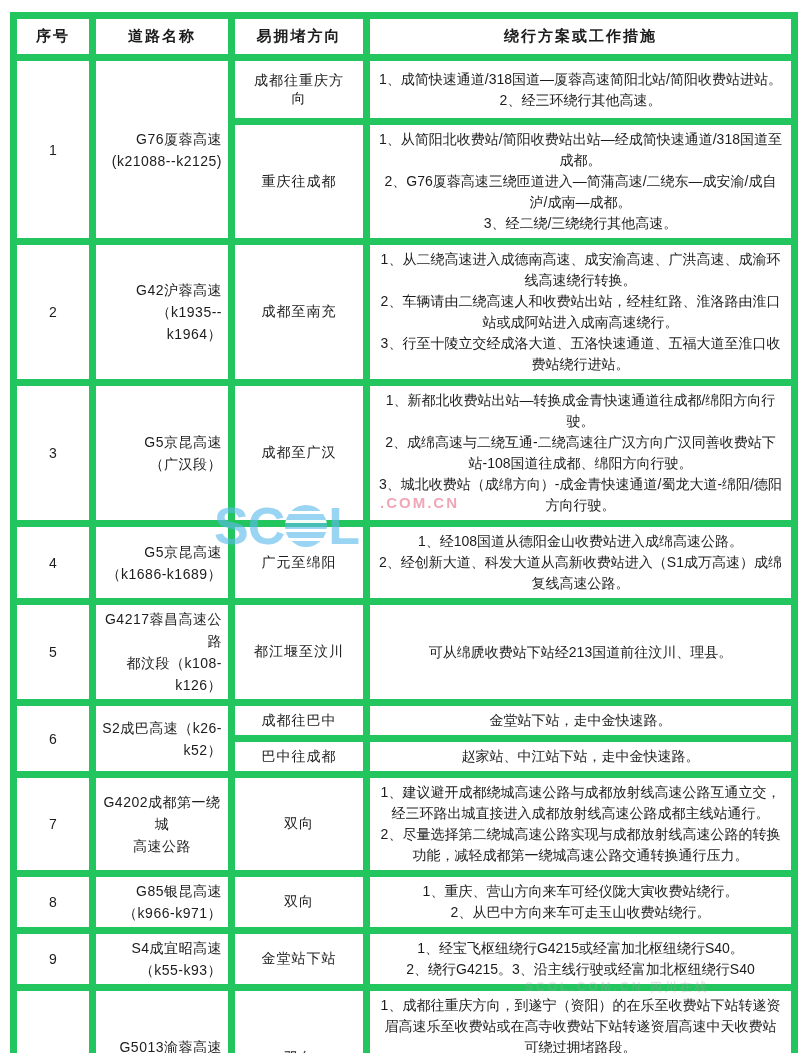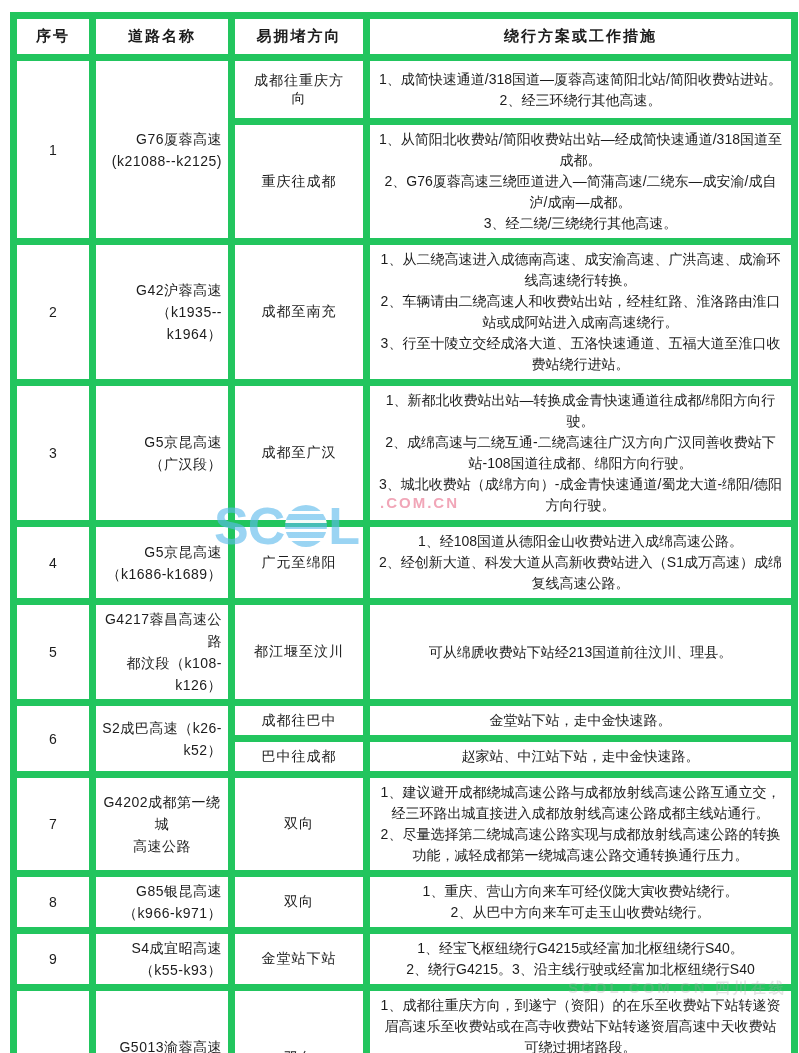--- a/index.html
+++ b/index.html
@@ -46,22 +46,22 @@
   .wm-right{display:flex;flex-direction:column;margin-left:21px;margin-top:-2px;}
   .wm-domain{
     font-size:15px;font-weight:bold;letter-spacing:2px;
     color:rgba(238,150,172,0.85);line-height:17px;
   }
   .wm-site{
     font-size:28px;font-weight:bold;letter-spacing:5px;
     color:rgba(223,77,94,0.62);line-height:32px;
   }
   .wm-faint{
-    position:absolute;left:568px;top:979px;z-index:5;pointer-events:none;
-    font-size:15px;font-weight:bold;letter-spacing:3px;
+    position:absolute;left:525px;top:979px;z-index:5;pointer-events:none;
+    font-size:12px;font-weight:bold;letter-spacing:3px;
     color:rgba(165,165,165,0.30);white-space:nowrap;
   }
 </style>
 </head>
 <body>
 
 <div class="tbl-wrap">
 <table>
   <colgroup>
     <col style="width:79px">

